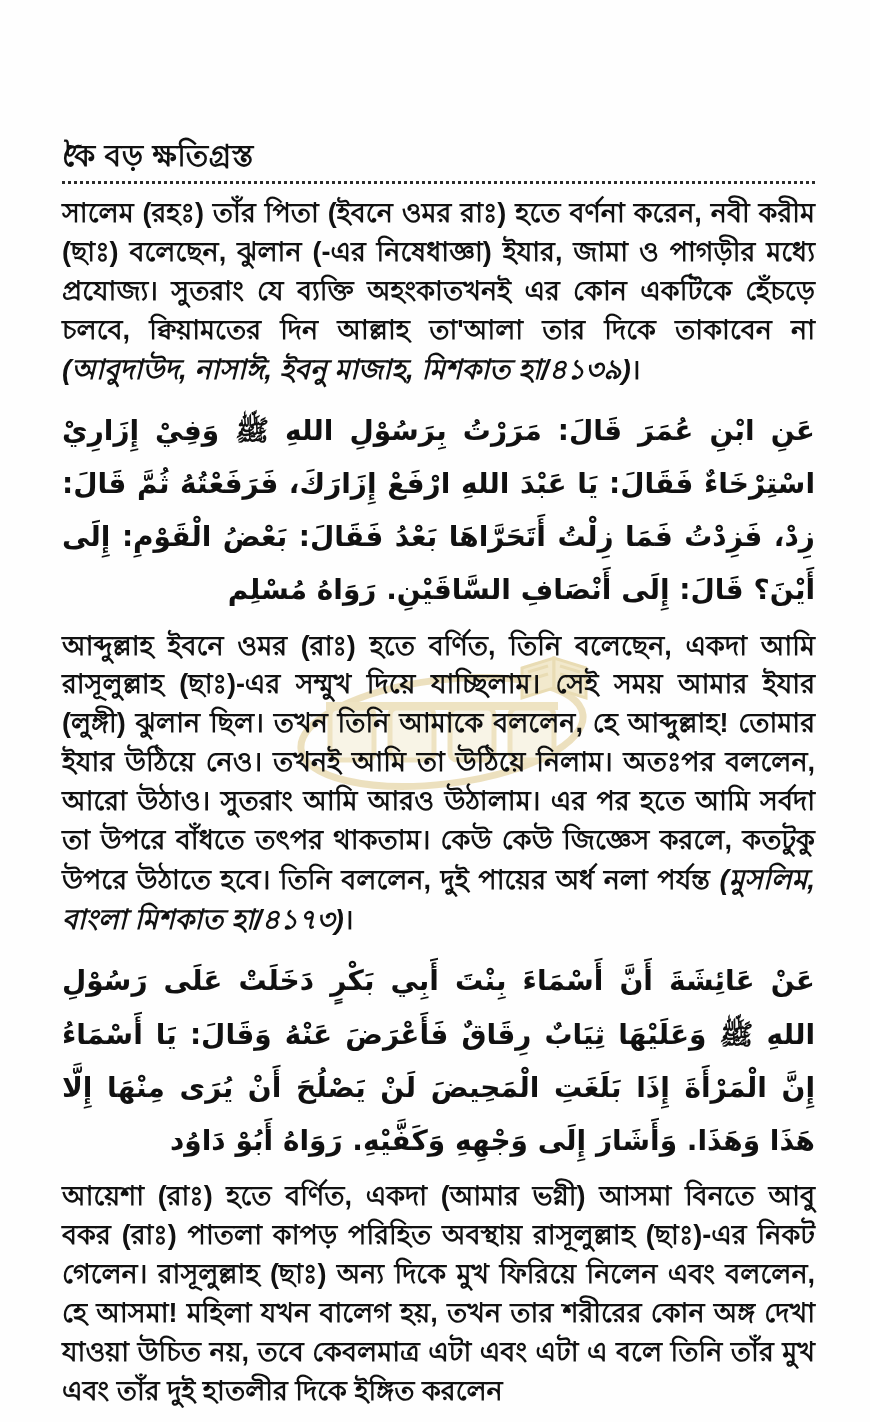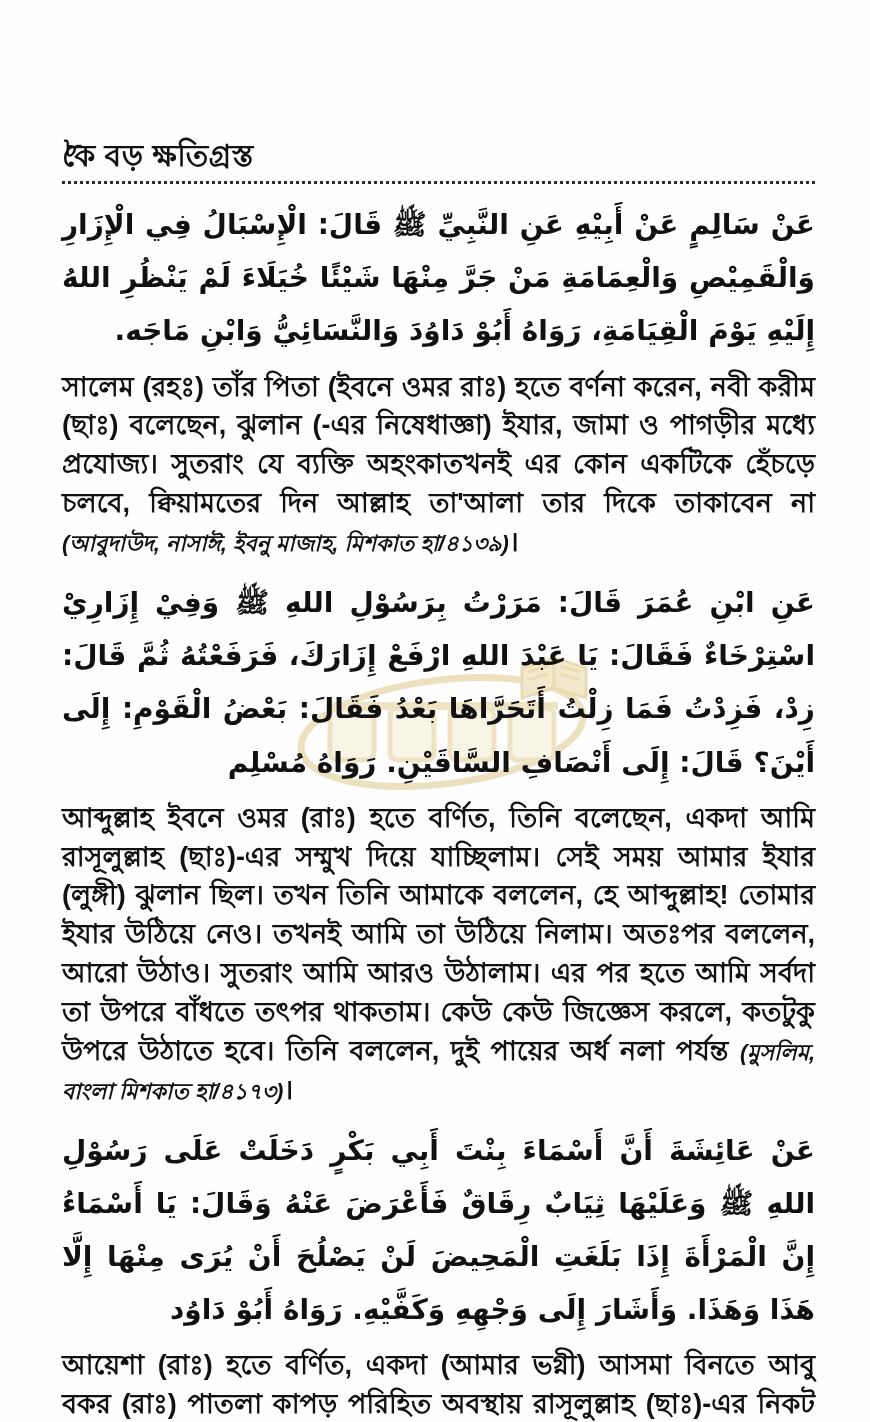--- a/index.html
+++ b/index.html
@@ -47,21 +47,21 @@
   }
   .bengali{
     text-align:justify;
     font-size:27px;
     font-weight:bold;
     line-height:1.44;
     margin:10px 0 12px 0;
   }
   .cite{
     font-style:italic;
-    font-size:22px;
+    font-size:28px;
     font-weight:600;
   }
   .watermark{
     position:absolute;
     left:292px;top:650px;
     width:310px;height:160px;
     opacity:.55;
     z-index:0;
     pointer-events:none;
   }
@@ -92,21 +92,20 @@
     </g>
   </svg>
 
   <div class="inner">
     <div class="header">
       <span class="pagenum">৮</span>
       <div class="title">কে বড় ক্ষতিগ্রস্ত</div>
     </div>
     <div class="rule"></div>
 
-    <p class="arabic" dir="rtl" lang="ar">عَنْ سَالِمٍ عَنْ أَبِيْهِ عَنِ النَّبِيِّ ﷺ قَالَ: الْإِسْبَالُ فِي الْإِزَارِ وَالْقَمِيْصِ وَالْعِمَامَةِ مَنْ جَرَّ مِنْهَا شَيْئًا خُيَلَاءَ لَمْ يَنْظُرِ اللهُ إِلَيْهِ يَوْمَ الْقِيَامَةِ، رَوَاهُ أَبُوْ دَاوُدَ وَالنَّسَائِيُّ وَابْنِ مَاجَه.</p>
 
     <p class="bengali" lang="bn"><span>সালেম (রহঃ) তাঁর পিতা (ইবনে ওমর রাঃ) হতে বর্ণনা করেন, নবী করীম (ছাঃ) বলেছেন, ঝুলান (-এর নিষেধাজ্ঞা) ইযার, জামা ও পাগড়ীর মধ্যে প্রযোজ্য। সুতরাং যে ব্যক্তি অহংকাতখনই এর কোন একটিকে হেঁচড়ে চলবে, ক্বিয়ামতের দিন আল্লাহ তা'আলা তার দিকে তাকাবেন না </span><span class="cite">(আবুদাউদ, নাসাঈ, ইবনু মাজাহ, মিশকাত হা/৪১৩৯)</span><span>।</span></p>
 
     <p class="arabic" dir="rtl" lang="ar">عَنِ ابْنِ عُمَرَ قَالَ: مَرَرْتُ بِرَسُوْلِ اللهِ ﷺ وَفِيْ إِزَارِيْ اسْتِرْخَاءٌ فَقَالَ: يَا عَبْدَ اللهِ ارْفَعْ إِزَارَكَ، فَرَفَعْتُهُ ثُمَّ قَالَ: زِدْ، فَزِدْتُ فَمَا زِلْتُ أَتَحَرَّاهَا بَعْدُ فَقَالَ: بَعْضُ الْقَوْمِ: إِلَى أَيْنَ؟ قَالَ: إِلَى أَنْصَافِ السَّاقَيْنِ. رَوَاهُ مُسْلِم</p>
 
     <p class="bengali" lang="bn"><span>আব্দুল্লাহ ইবনে ওমর (রাঃ) হতে বর্ণিত, তিনি বলেছেন, একদা আমি রাসূলুল্লাহ (ছাঃ)-এর সম্মুখ দিয়ে যাচ্ছিলাম। সেই সময় আমার ইযার (লুঙ্গী) ঝুলান ছিল। তখন তিনি আমাকে বললেন, হে আব্দুল্লাহ! তোমার ইযার উঠিয়ে নেও। তখনই আমি তা উঠিয়ে নিলাম। অতঃপর বললেন, আরো উঠাও। সুতরাং আমি আরও উঠালাম। এর পর হতে আমি সর্বদা তা উপরে বাঁধতে তৎপর থাকতাম। কেউ কেউ জিজ্ঞেস করলে, কতটুকু উপরে উঠাতে হবে। তিনি বললেন, দুই পায়ের অর্ধ নলা পর্যন্ত </span><span class="cite">(মুসলিম, বাংলা মিশকাত হা/৪১৭৩)</span><span>।</span></p>
 
     <p class="arabic" dir="rtl" lang="ar">عَنْ عَائِشَةَ أَنَّ أَسْمَاءَ بِنْتَ أَبِي بَكْرٍ دَخَلَتْ عَلَى رَسُوْلِ اللهِ ﷺ وَعَلَيْهَا ثِيَابٌ رِقَاقٌ فَأَعْرَضَ عَنْهُ وَقَالَ: يَا أَسْمَاءُ إِنَّ الْمَرْأَةَ إِذَا بَلَغَتِ الْمَحِيضَ لَنْ يَصْلُحَ أَنْ يُرَى مِنْهَا إِلَّا هَذَا وَهَذَا. وَأَشَارَ إِلَى وَجْهِهِ وَكَفَّيْهِ. رَوَاهُ أَبُوْ دَاوُد</p>
 
     <p class="bengali" lang="bn"><span>আয়েশা (রাঃ) হতে বর্ণিত, একদা (আমার ভগ্নী) আসমা বিনতে আবু বকর (রাঃ) পাতলা কাপড় পরিহিত অবস্থায় রাসূলুল্লাহ (ছাঃ)-এর নিকট গেলেন। রাসূলুল্লাহ (ছাঃ) অন্য দিকে মুখ ফিরিয়ে নিলেন এবং বললেন, হে আসমা! মহিলা যখন বালেগ হয়, তখন তার শরীরের কোন অঙ্গ দেখা যাওয়া উচিত নয়, তবে কেবলমাত্র এটা এবং এটা এ বলে তিনি তাঁর মুখ এবং তাঁর দুই হাতলীর দিকে ইঙ্গিত করলেন </span></p>

